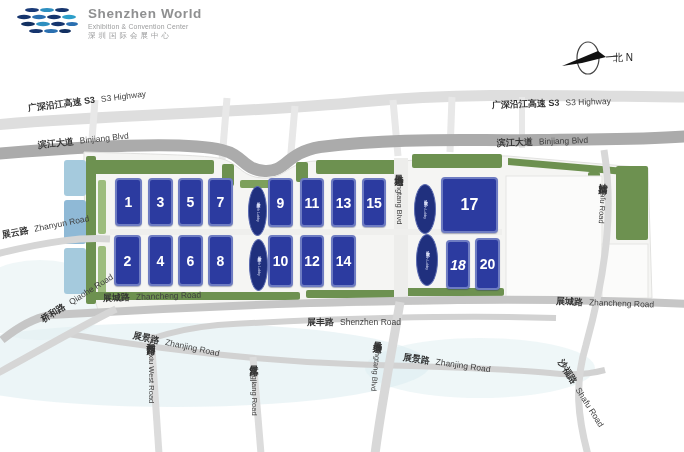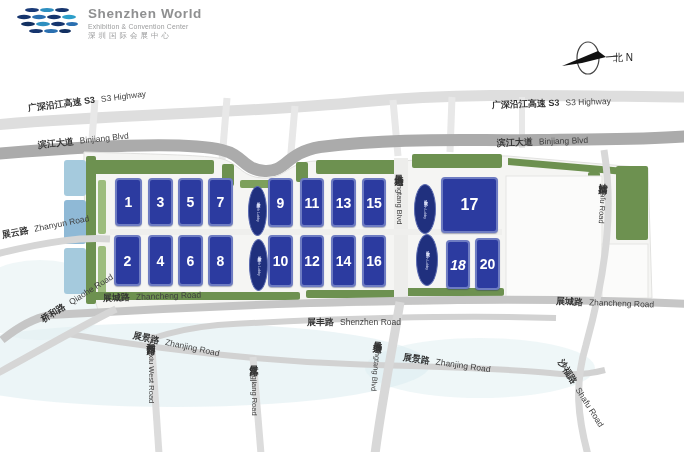--- a/index.html
+++ b/index.html
@@ -253,23 +253,20 @@
     </div>
   <div class="hall" style="left:268px;top:235px;width:25px;height:52px;">
       <span>10</span>
     </div>
   <div class="hall" style="left:300px;top:235px;width:24px;height:52px;">
       <span>12</span>
     </div>
   <div class="hall" style="left:331px;top:235px;width:25px;height:52px;">
       <span>14</span>
     </div>
-  <div class="hall" style="left:362px;top:235px;width:24px;height:52px;">
-      <span>16</span>
-    </div>
   <div class="hall big" style="left:441px;top:177px;width:57px;height:56px;">
       <span>17</span>
     </div>
   <div class="hall" style="left:446px;top:240px;width:24px;height:49px;font-style:italic;">
       <span>18</span>
     </div>
   <div class="hall" style="left:475px;top:238px;width:25px;height:52px;">
       <span>20</span>
     </div>
 

